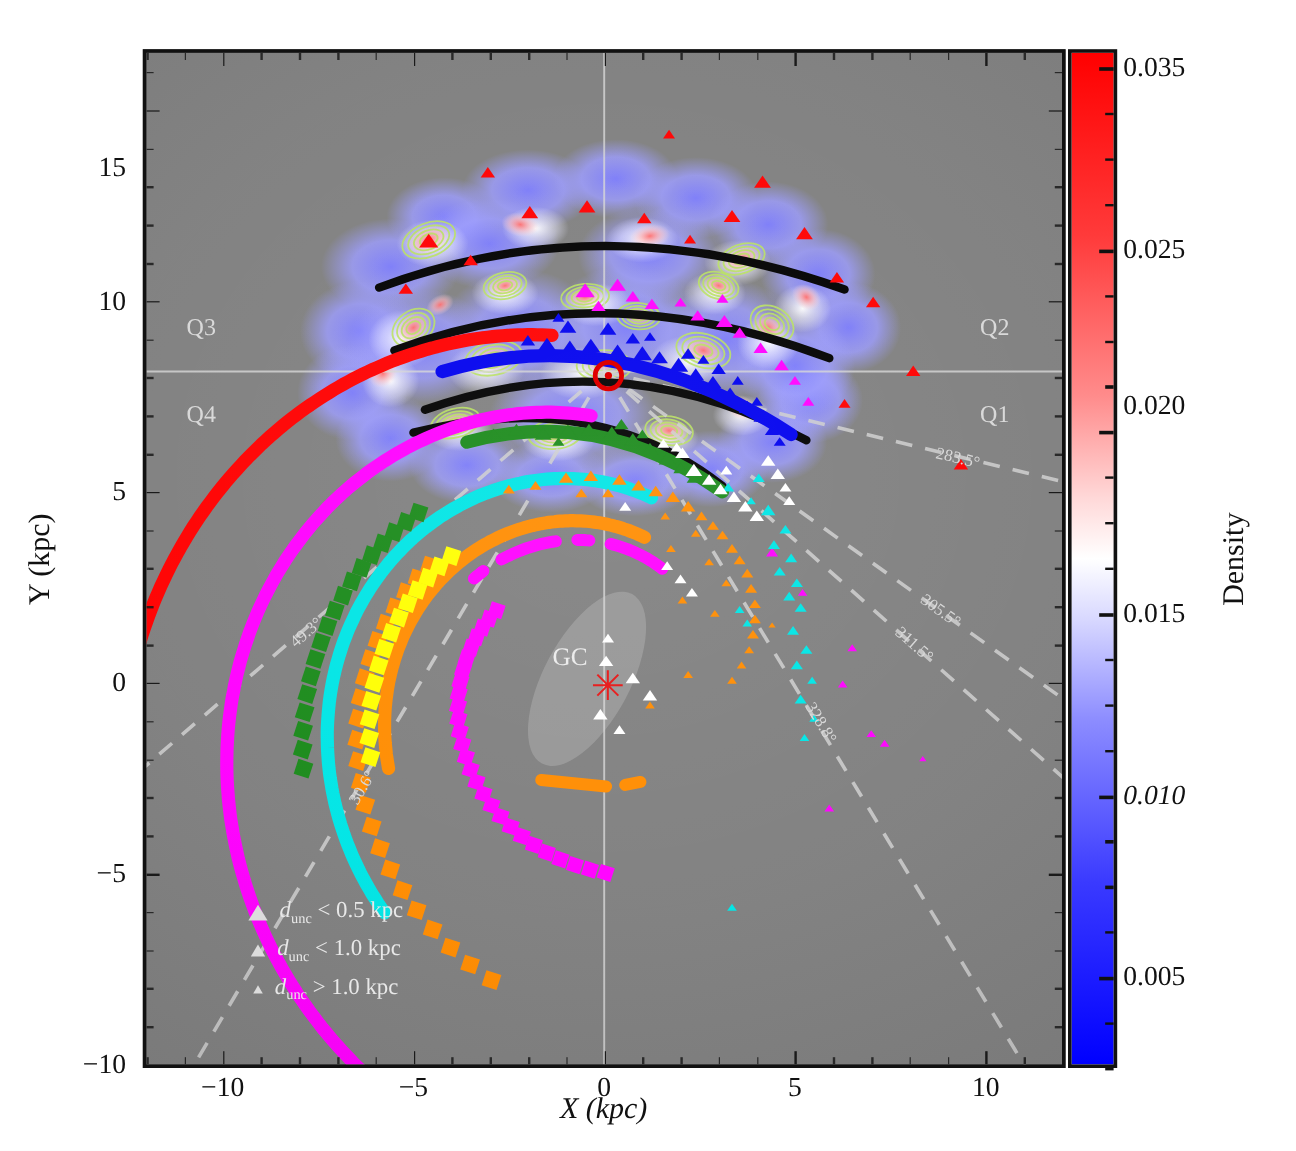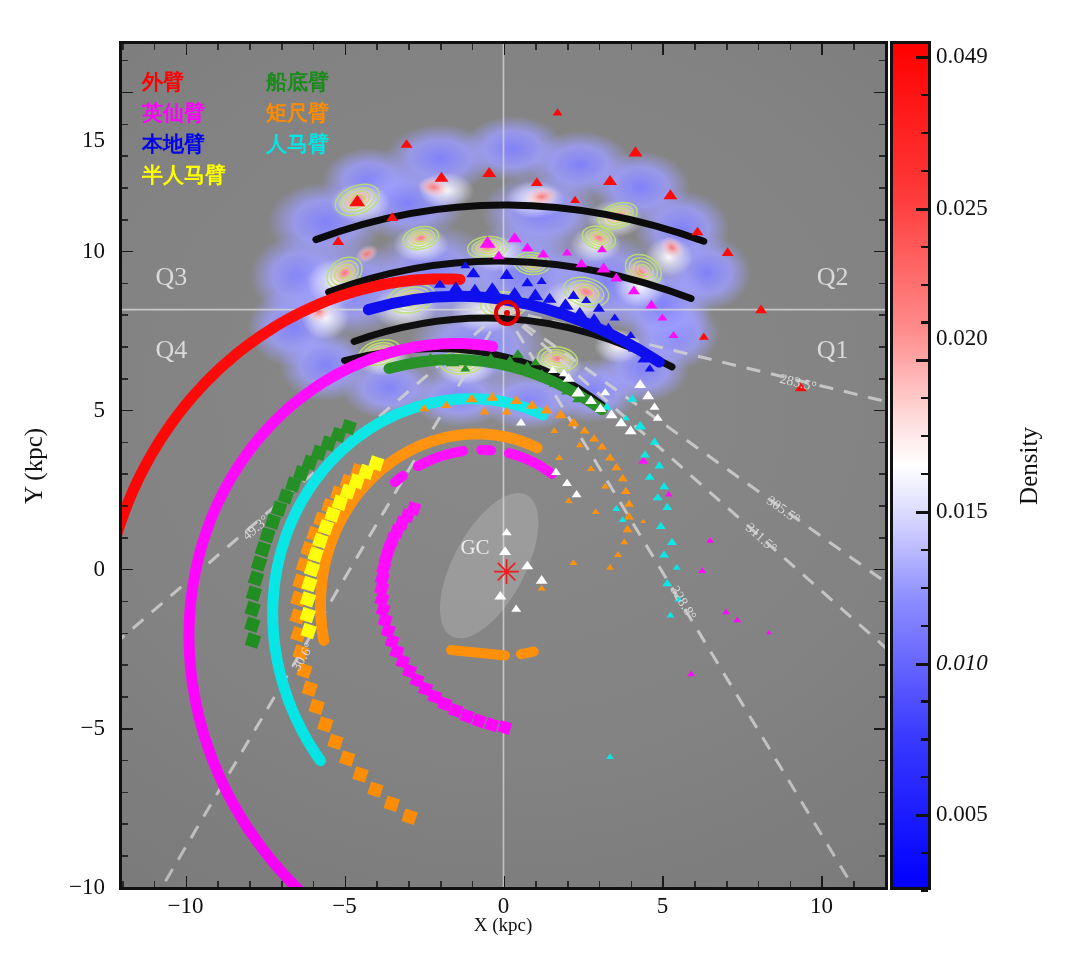--- a/index.html
+++ b/index.html
@@ -32,21 +32,21 @@
   .tick.right{right:0;height:1.6px;}
   .tick.maj{}
   .tick.min{opacity:.85;}
 
   .xlab,.ylab{position:absolute;font-size:23px;color:#111;}
   .xlab{transform:translateX(-50%);top:893px;}
   .ylab{transform:translateY(-50%);text-align:right;}
 
   #xtitle{
     position:absolute;left:503px;top:925px;transform:translate(-50%,-50%);
-    font-size:19px;color:#111;white-space:nowrap;
+    font-size:25px;color:#111;white-space:nowrap;font-style:italic;
   }
   #ytitle{
     position:absolute;left:34px;top:466px;transform:translate(-50%,-50%) rotate(-90deg);
     font-size:25px;color:#111;white-space:nowrap;
   }
 
   
   #cbar{
     position:absolute;left:890px;top:41px;width:41px;height:849px;
     border:3px solid #111;box-sizing:border-box;
@@ -89,21 +89,21 @@
   #size-legend .row{display:flex;align-items:center;height:32px;gap:10px;}
   #size-legend .tri{width:0;height:0;border-style:solid;border-color:transparent transparent #dcdcdc transparent;}
   #size-legend .t1{border-width:0 8px 13px 8px;}
   #size-legend .t2{border-width:0 6px 10px 6px;margin-left:2px;}
   #size-legend .t3{border-width:0 4px 7px 4px;margin-left:4px;}
   #size-legend .lbl{white-space:nowrap;}
   .sub{font-size:12px;vertical-align:sub;}
   .ital{font-style:italic;}
 
   
-  .qlab{position:absolute;font-size:26px;color:#d9d9d9;}
+  .qlab{position:absolute;font-size:20px;color:#d9d9d9;}
   .gclab{position:absolute;font-size:21px;color:#ececec;}
   .lonlab{position:absolute;font-size:14px;color:#d8d8d8;white-space:nowrap;}
 
   
   #sun{
     position:absolute;width:26px;height:26px;border:4px solid #e00000;border-radius:50%;
     transform:translate(-50%,-50%);box-sizing:border-box;
   }
   #sun::after{
     content:"";position:absolute;left:50%;top:50%;width:6px;height:6px;
@@ -568,30 +568,35 @@
         </div>
     <div id="lonlabels">
           <div class="lonlab" style="left: 676.211px; top: 338.658px; transform: translate(-50%, -50%) rotate(13.5deg);">283.5°</div>
           <div class="lonlab" style="left: 661.299px; top: 466.064px; transform: translate(-50%, -50%) rotate(35.5deg);">305.5°</div>
           <div class="lonlab" style="left: 639.145px; top: 493.915px; transform: translate(-50%, -50%) rotate(41.5deg);">311.5°</div>
           <div class="lonlab" style="left: 560.629px; top: 559.448px; transform: translate(-50%, -50%) rotate(58.8deg);">328.8°</div>
           <div class="lonlab" style="left: 180.883px; top: 612.921px; transform: translate(-50%, -50%) rotate(-59.4deg);">30.6°</div>
           <div class="lonlab" style="left: 134.316px; top: 483.817px; transform: translate(-50%, -50%) rotate(-40.7deg);">49.3°</div>
         </div>
 
-    <div id="arm-legend">
-          <span style="color: rgb(255, 0, 0);">外臂</span>
-          <span style="color: rgb(26, 138, 26);">船底臂</span>
-          <span style="color: rgb(255, 0, 255);">英仙臂</span>
-          <span style="color: rgb(255, 140, 0);">矩尺臂</span>
-          <span style="color: rgb(0, 0, 238);">本地臂</span>
-          <span style="color: rgb(0, 229, 229);">人马臂</span>
-          <span style="color: rgb(255, 255, 0);">半人马臂</span>
+
+    <div id="size-legend">
+          <div class="row">
+            <div class="tri t1"></div>
+            <div class="lbl"><span class="ital">d</span><span class="sub">unc</span> &lt; 0.5 kpc</div>
+          </div>
+          <div class="row">
+            <div class="tri t2"></div>
+            <div class="lbl"><span class="ital">d</span><span class="sub">unc</span> &lt; 1.0 kpc</div>
+          </div>
+          <div class="row">
+            <div class="tri t3"></div>
+            <div class="lbl"><span class="ital">d</span><span class="sub">unc</span> &gt; 1.0 kpc</div>
+          </div>
         </div>
-
 
     <div id="ticks">
           <div class="tick bottom min" style="left: 0px; height: 6px;"></div>
           <div class="tick top min" style="left: 0px; height: 6px;"></div>
           <div class="tick bottom min" style="left: 31.7917px; height: 6px;"></div>
           <div class="tick top min" style="left: 31.7917px; height: 6px;"></div>
           <div class="tick bottom maj" style="left: 63.5833px; height: 11px;"></div>
           <div class="tick top maj" style="left: 63.5833px; height: 11px;"></div>
           <div class="tick bottom min" style="left: 95.375px; height: 6px;"></div>
           <div class="tick top min" style="left: 95.375px; height: 6px;"></div>
@@ -721,17 +726,17 @@
         <div class="cb-tick min" style="top: 50.0625px;"></div>
         <div class="cb-tick maj" style="top: 12.1607px;"></div>
       </div>
 </div>
 <div id="cblabels">
       <div class="cb-lab" style="top: 814.196px;">0.005</div>
       <div class="cb-lab" style="top: 662.589px; font-style: italic;">0.010</div>
       <div class="cb-lab" style="top: 510.982px;">0.015</div>
       <div class="cb-lab" style="top: 338px; font-family: Liberation Serif, serif;">0.020</div>
       <div class="cb-lab" style="top: 207.768px; text-align: right;">0.025</div>
-      <div class="cb-lab" style="top: 56.1607px;">0.049</div>
+      <div class="cb-lab" style="top: 56.1607px;">0.035</div>
     </div>
 <div id="cbtitle">Density</div>
 
 </div>
 
 </body></html>

